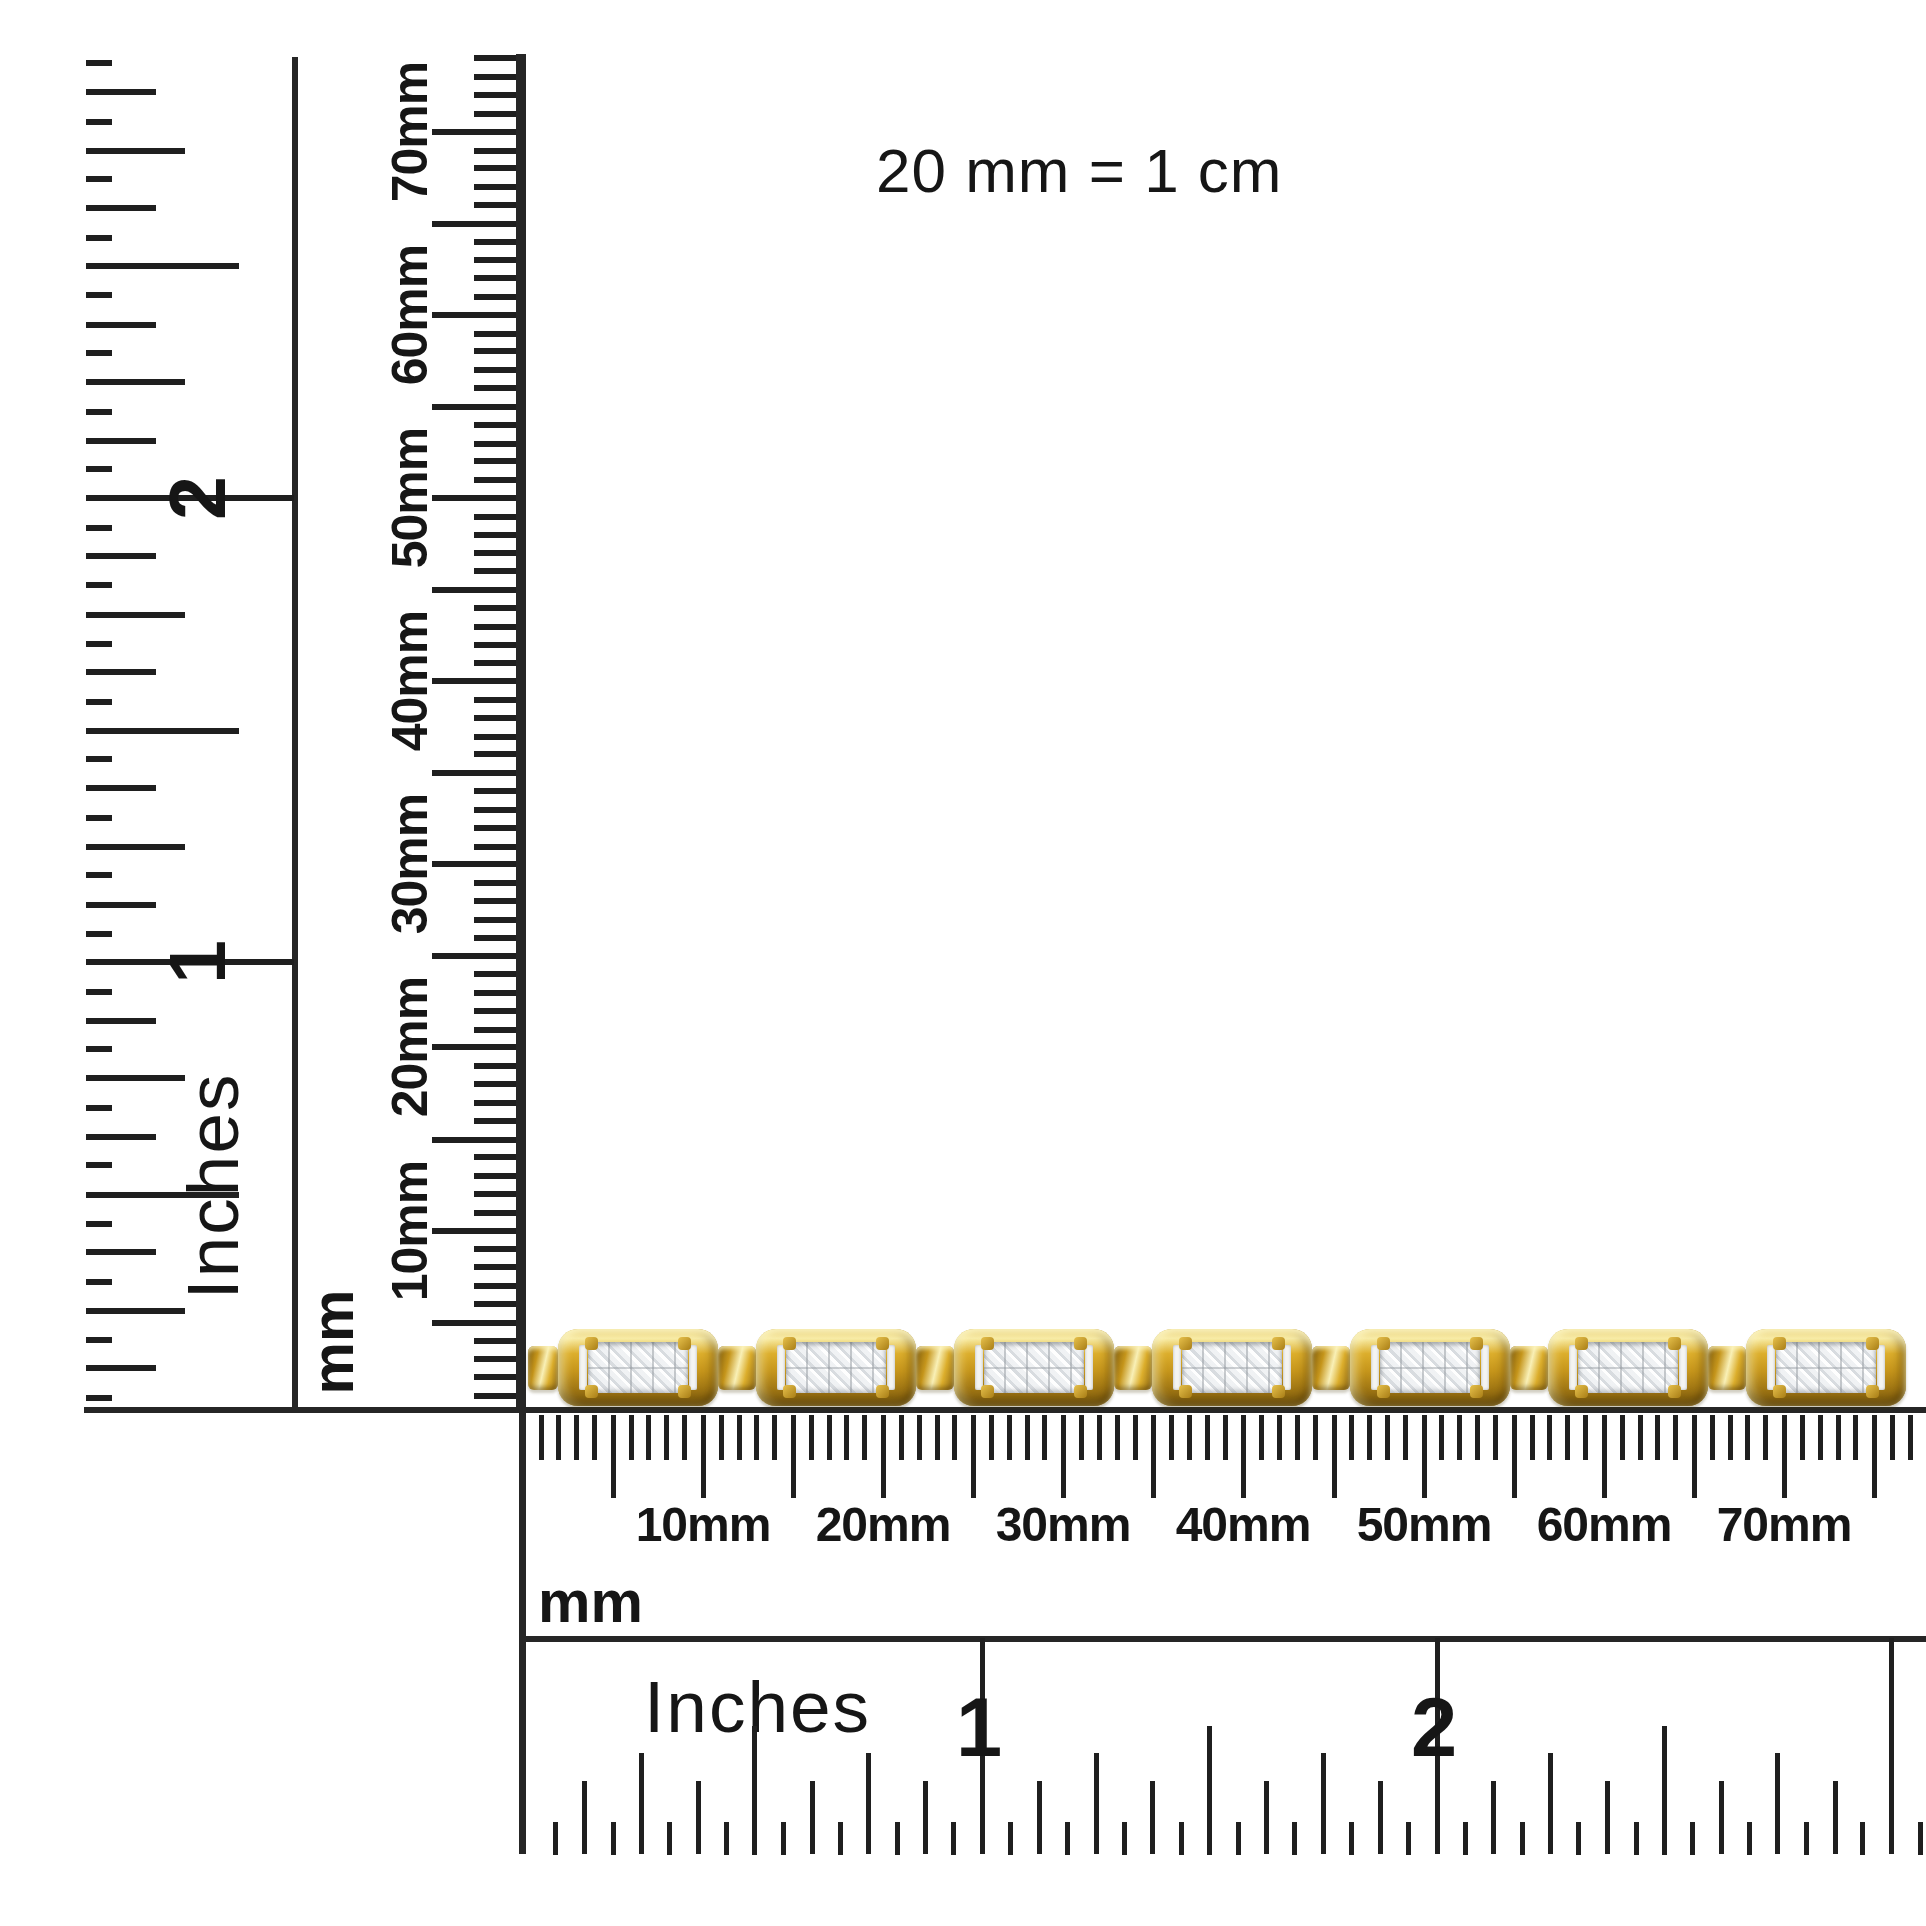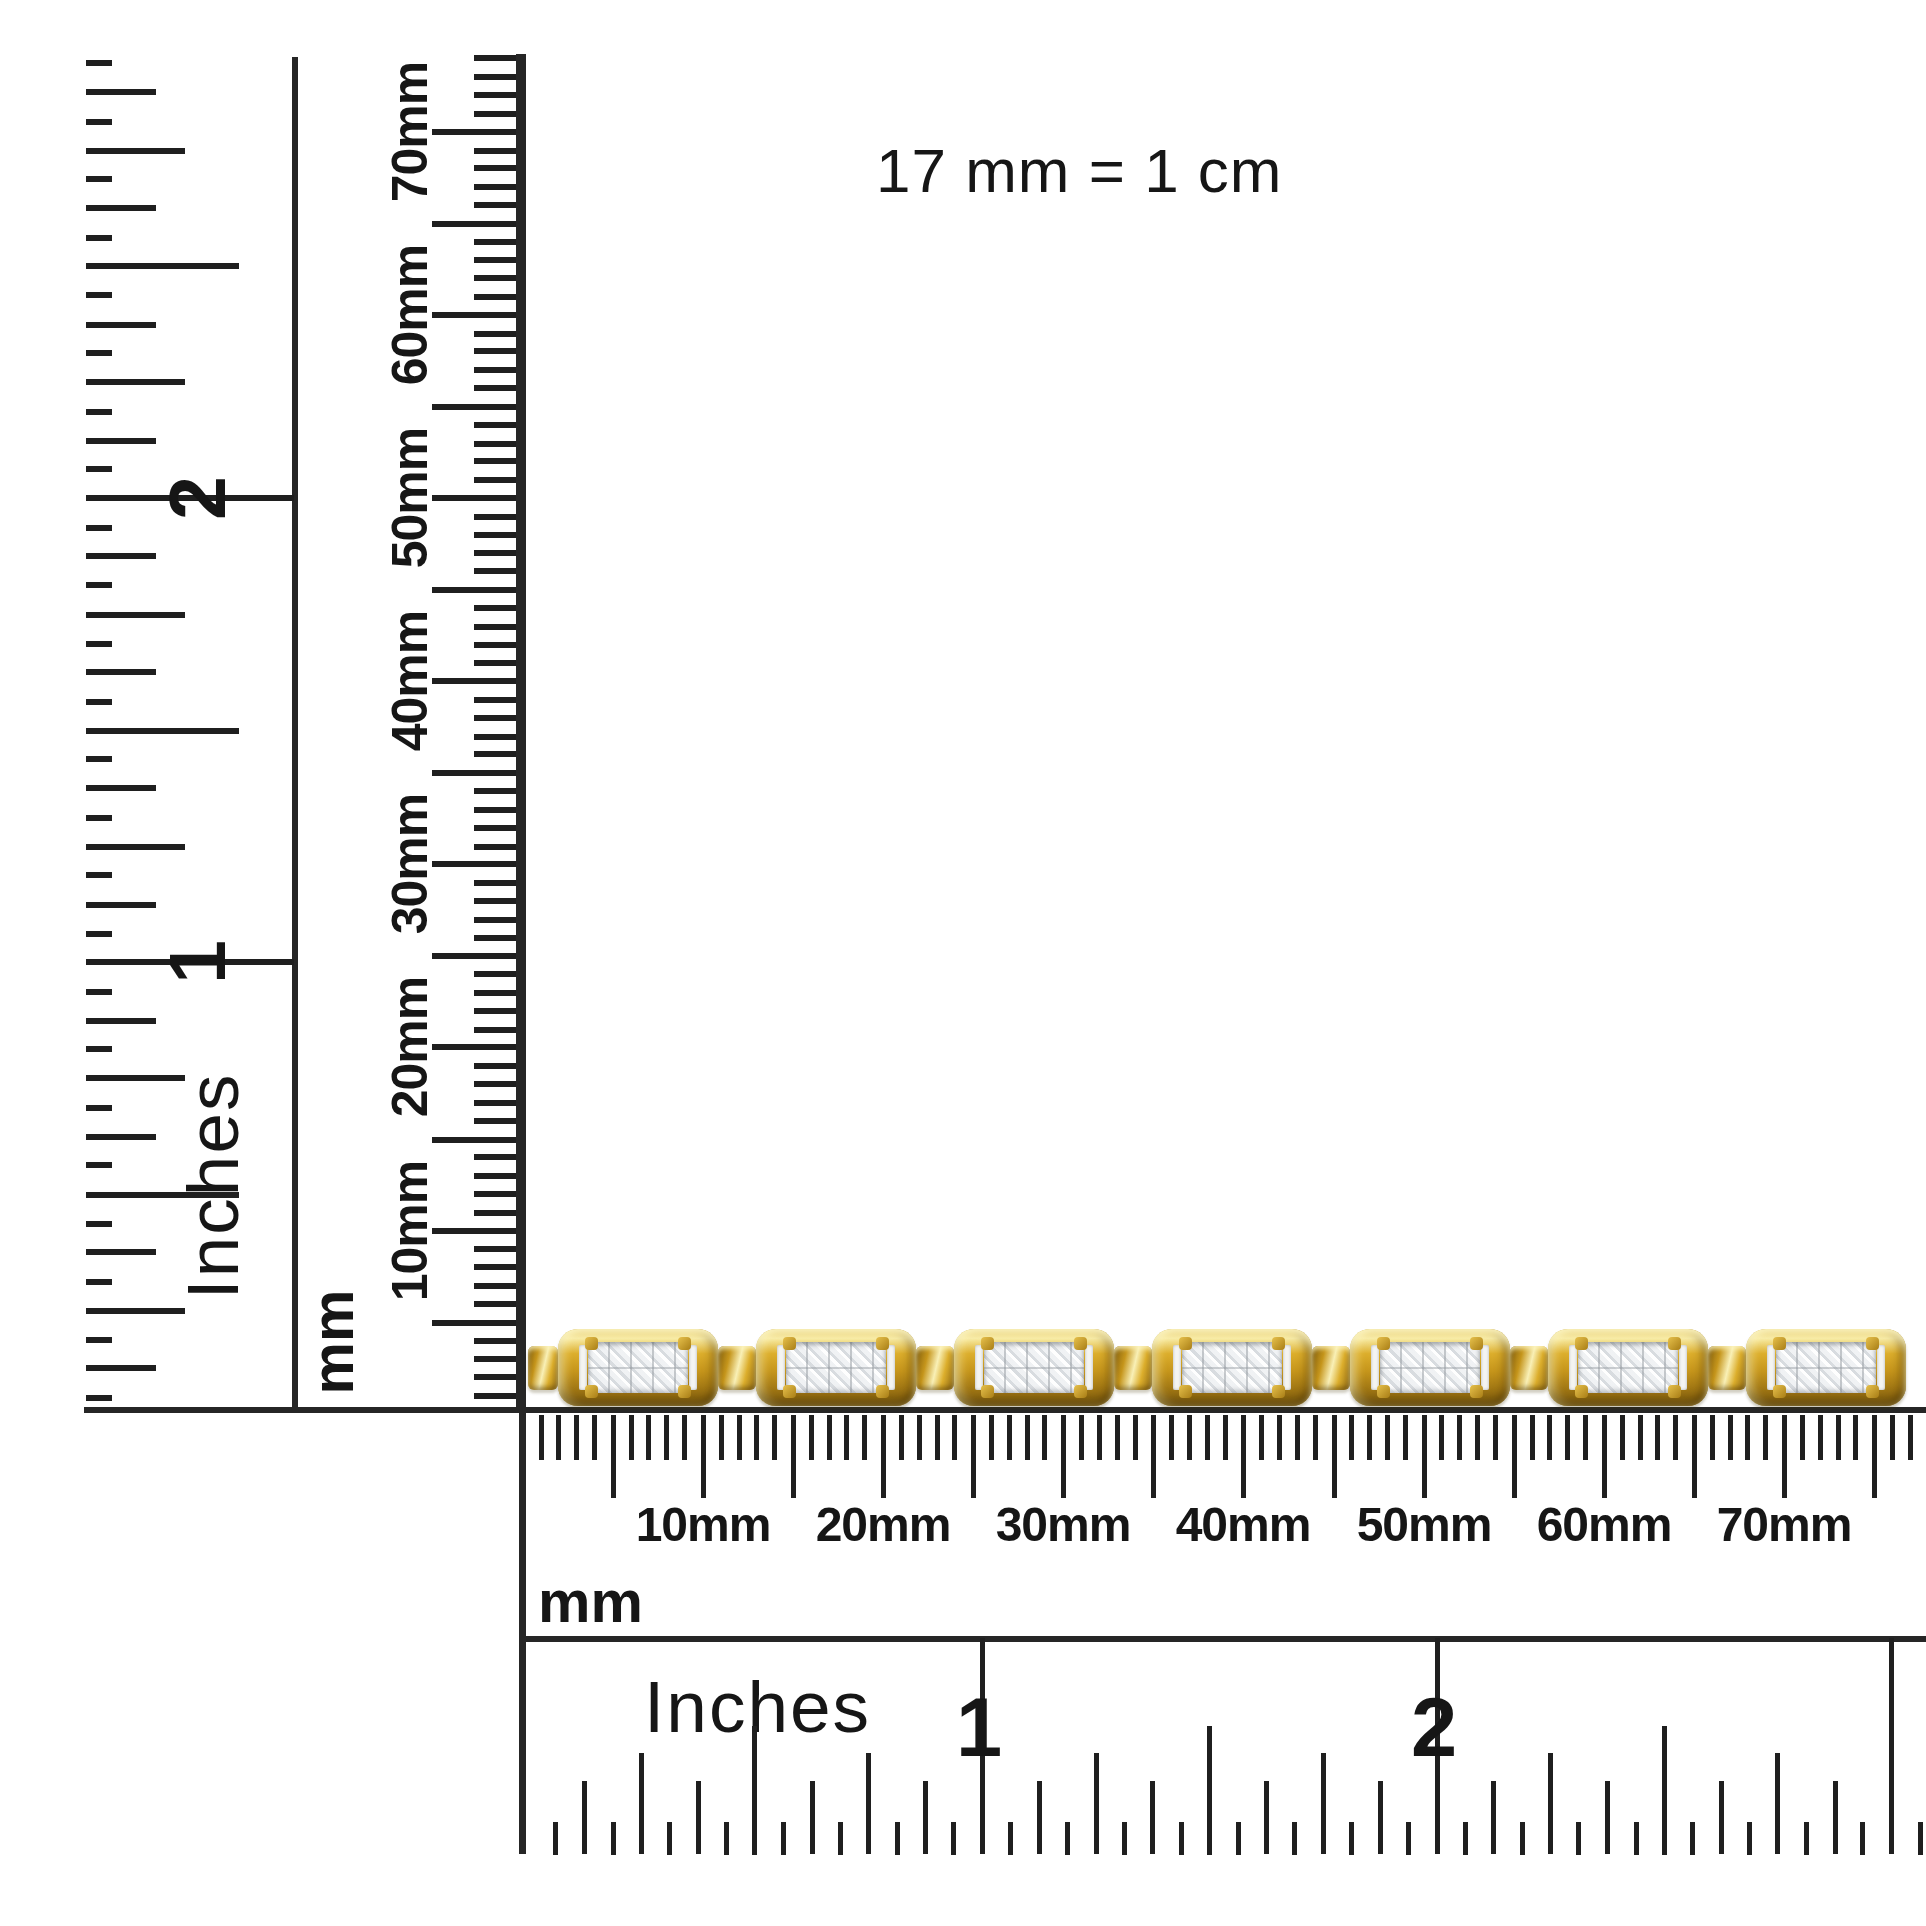--- a/index.html
+++ b/index.html
@@ -43,21 +43,21 @@
   .prong.tr{right:27px;top:8px;} .prong.br{right:27px;bottom:8px;}
   .bbar{position:absolute;border-radius:6px;
      background:linear-gradient(103deg,#7d5b0c 0%,#c5951b 28%,#f9f0b6 52%,#dcae2c 72%,#8a6410 100%);
      box-shadow:inset 0 3px 4px rgba(255,246,190,.8), inset 0 -3px 5px rgba(75,52,5,.5),
                 0 3px 3px rgba(70,58,12,.25);}
 </style>
 </head>
 <body>
 
 <div id="stage">
-  <div id="note">17 mm = 1 cm</div>
+  <div id="note">20 mm = 1 cm</div>
 
   <div class="rotwrap" id="left-inches-label" style="left: 212px; top: 1186px;">
     <span>Inches</span>
   </div>
 
   <div class="rotwrap" id="left-mm-label" style="left: 333px; top: 1342px;">
     <span>mm</span>
   </div>
 
   <div id="bottom-mm-label">mm</div>

